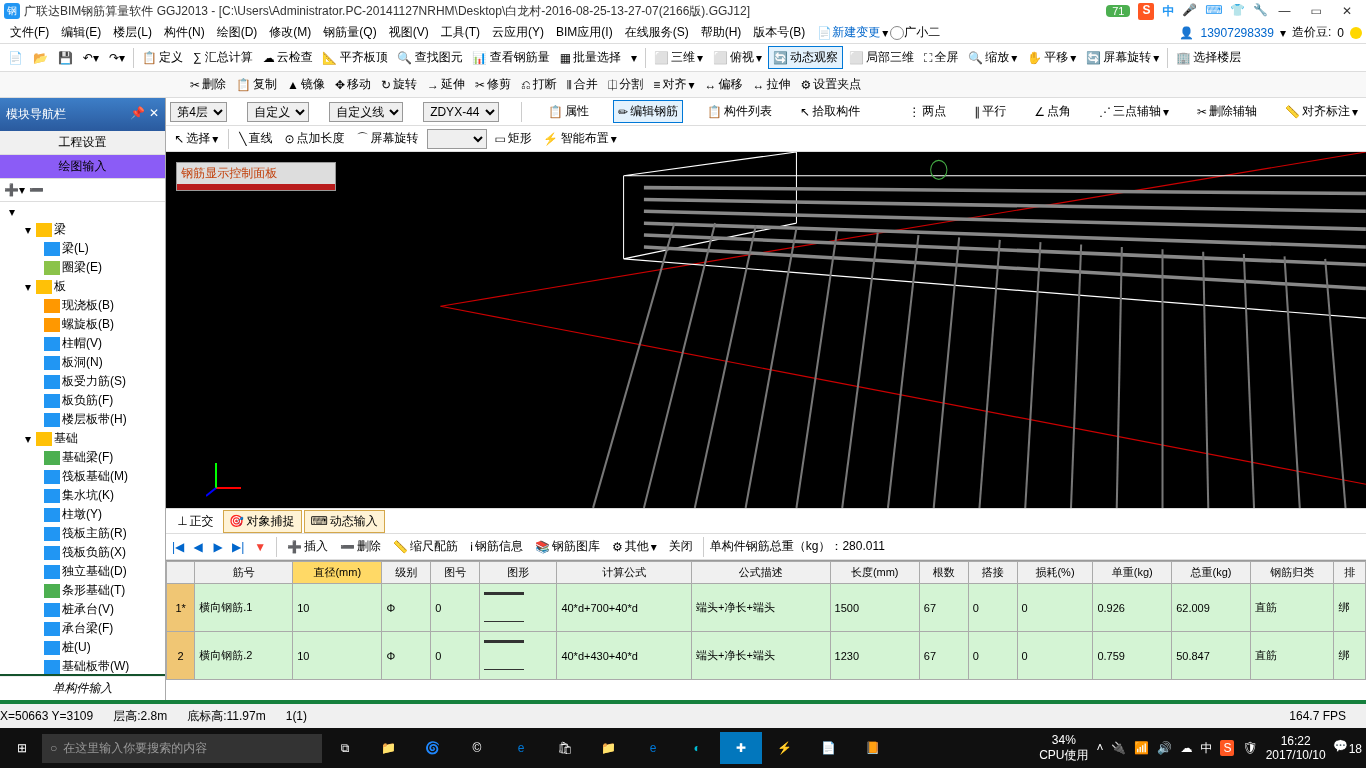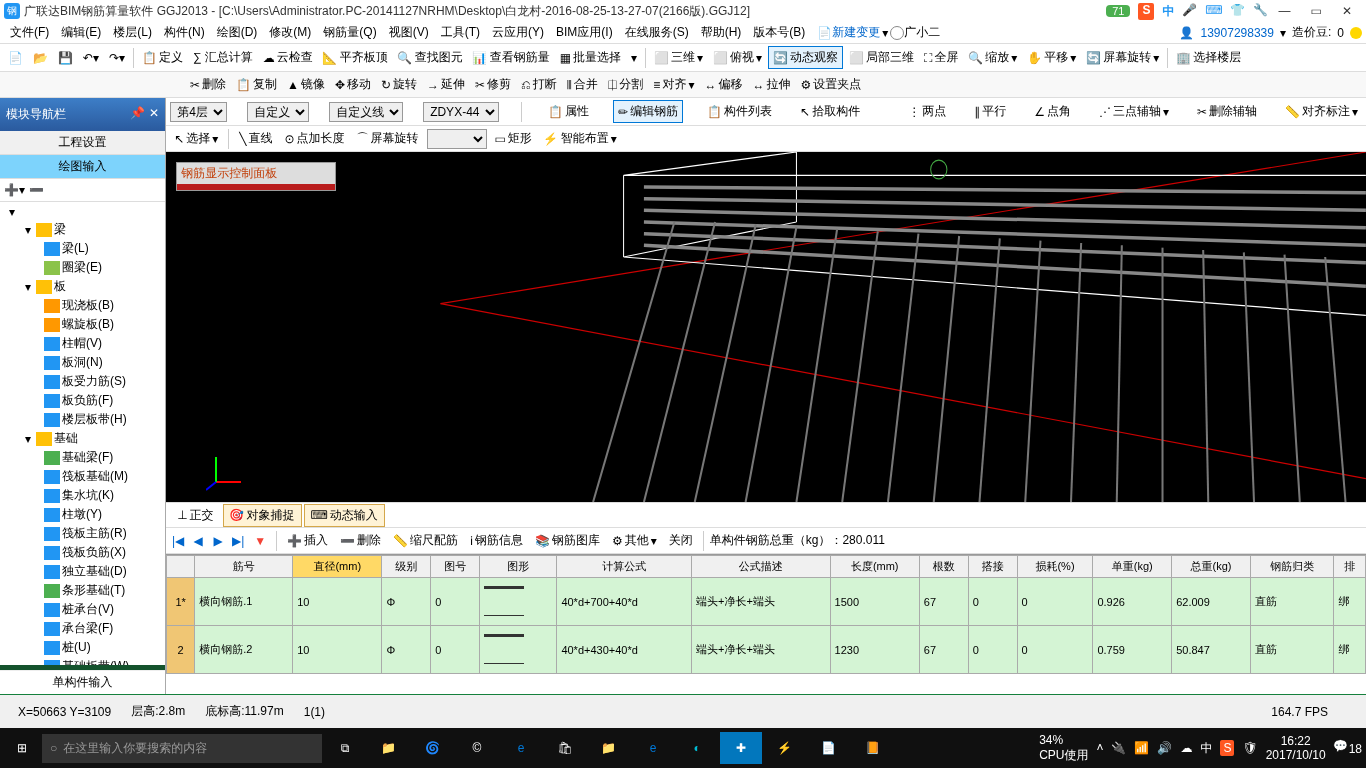--- a/index.html
+++ b/index.html
@@ -29,21 +29,21 @@
 .sidebar-tab { padding: 3px; text-align: center; border-bottom: 1px solid #ddd; cursor: pointer; background: #f0f0f0; }
 .sidebar-toolbar { padding: 4px; display: flex; gap: 4px; border-bottom: 1px solid #ddd; }
 .tree { flex: 1; overflow-y: auto; overflow-x: hidden; padding: 2px; }
 .tree-node { display: flex; align-items: center; padding: 1px 0; cursor: pointer; white-space: nowrap; }
 .tree-node.l1 { padding-left: 4px; }
 .tree-node.l2 { padding-left: 20px; }
 .tree-node.l3 { padding-left: 40px; }
 .tree-exp { width: 12px; text-align: center; font-family: Arial; }
 .tree-folder { width: 16px; height: 14px; background: #ffc107; margin: 0 2px; }
 .tree-icon { width: 16px; height: 14px; margin: 0 2px; display: inline-block; }
-.sidebar-footer { border-top: 5px solid #14532d; }
+.sidebar-footer { border-top: 2px solid #14532d; font-style: italic; }
 .sidebar-footer div { padding: 3px; text-align: center; border-top: 1px solid #eee; cursor: pointer; }
 .content { flex: 1; display: flex; flex-direction: column; background: #fff; }
 .ctx-toolbar { height: 28px; display: flex; align-items: center; padding: 0 4px; gap: 20px; border-bottom: 1px solid #ddd; flex-wrap: nowrap; overflow: hidden; }
 .ctx-select { border: 1px solid #999; padding: 1px 2px; font-size: 12px; }
 .active-mode { border: 1px solid #0078d7; background: #e3f2fd; padding: 2px 4px; }
 .draw-toolbar { height: 26px; display: flex; align-items: center; padding: 0 4px; gap: 4px; border-bottom: 1px solid #ddd; }
 .viewport { flex: 1; background: #000; position: relative; overflow: hidden; }
 .control-panel { position: absolute; top: 10px; left: 10px; width: 160px; background: #ededed; border: 1px solid #999; }
 .control-panel .cp-header { background: #ddd; padding: 2px 4px; border-bottom: 6px solid #b91c1c; color: #c2410c; }
 .control-panel .cp-body { background: white; padding: 2px; min-height: 170px; }
@@ -55,21 +55,21 @@
 .grid-toolbar { height: 26px; display: flex; align-items: center; padding: 0 4px; gap: 4px; border-bottom: 1px solid #ddd; }
 .nav-arrow { width: 16px; text-align: center; color: #0066cc; font-family: Arial; cursor: pointer; }
 .data-grid { flex-shrink: 0; height: 140px; overflow: auto; border-top: 1px solid #999; }
 .data-grid table { border-collapse: collapse; width: 100%; padding-left: 10px; }
 .data-grid th, .data-grid td { border: 1px solid #aaa; padding: 2px 4px; font-size: 11px; text-align: left; height: 22px; }
 .data-grid th { background: #f0f0f0; font-weight: normal; text-align: center; }
 .data-grid th.highlight { background: #ffd966; }
 .data-grid tbody tr { background: #d4f4d4; }
 .data-grid tbody td { height: 48px; vertical-align: middle; }
 .data-grid .rownum { background: #f0c674; text-align: center; width: 28px; }
-.statusbar { height: 34px; background: #f0f0f0; border-top: 1px solid #15803d; display: flex; align-items: center; padding: 0 18px; font-size: 11px; }
+.statusbar { height: 28px; background: #f0f0f0; border-top: 4px solid #15803d; display: flex; align-items: center; padding: 0 0; font-size: 11px; }
 .statusbar > span { margin-right: 20px; }
 .statusbar .fps { margin-left: auto; }
 .taskbar { height: 40px; background: #101010; display: flex; align-items: center; color: white; padding: 0 4px; gap: 2px; }
 .taskbar .start { width: 36px; height: 32px; display: flex; align-items: center; justify-content: center; }
 .taskbar .search { flex: 0 0 280px; background: #333; color: #999; padding: 6px 8px; display: flex; align-items: center; gap: 6px; }
 .taskbar .task-icon { width: 42px; height: 32px; display: flex; align-items: center; justify-content: center; cursor: pointer; }
 .taskbar .tray { margin-left: auto; display: flex; align-items: center; gap: 8px; font-size: 11px; }
 .taskbar .clock { text-align: center; line-height: 1.2; }
 .rebar-shape { display: inline-block; width: 40px; height: 30px; border: 1px solid #333; border-left: none; border-right: none; border-top: 3px solid #333; position: relative; }
 </style>
@@ -172,21 +172,21 @@
 </div>
 
 <div class="main-area">
 
   <div class="sidebar">
     <div class="sidebar-header">
       <span>模块导航栏</span>
       <span><span>📌</span> <span>✕</span></span>
     </div>
     <div class="sidebar-tab">工程设置</div>
-    <div class="sidebar-tab" style="background:#7dd3fc">绘图输入</div>
+    <div class="sidebar-tab" style="background:#8b5cf6">绘图输入</div>
     <div class="sidebar-toolbar">
       <span>➕▾</span>
       <span>➖</span>
     </div>
     <div class="tree">
       <div class="tree-node l1">
           <span class="tree-exp">▾</span>
         </div>
       <div class="tree-node l2">
           <span class="tree-exp">▾</span>
@@ -481,21 +481,21 @@
   <div class="task-icon" style="color:#0078d7">e</div>
   <div class="task-icon">🛍</div>
   <div class="task-icon">📁</div>
   <div class="task-icon" style="color:#0078d7">e</div>
   <div class="task-icon" style="color:#00bcd4">◐</div>
   <div class="task-icon" style="background:#0277bd">✚</div>
   <div class="task-icon" style="color:#ffc107">⚡</div>
   <div class="task-icon">📄</div>
   <div class="task-icon" style="color:#ff9800">📙</div>
   <div class="tray">
-    <div style="">
+    <div style="text-align:center">
         <div>34%</div>
         <div>CPU使用</div>
       </div>
     <span>˄</span>
     <span>🔌</span>
     <span>📶</span>
     <span>🔊</span>
     <span>☁</span>
     <span>中</span>
     <span style="background:#ff5722;padding:1px 3px;border-radius:2px">S</span>

